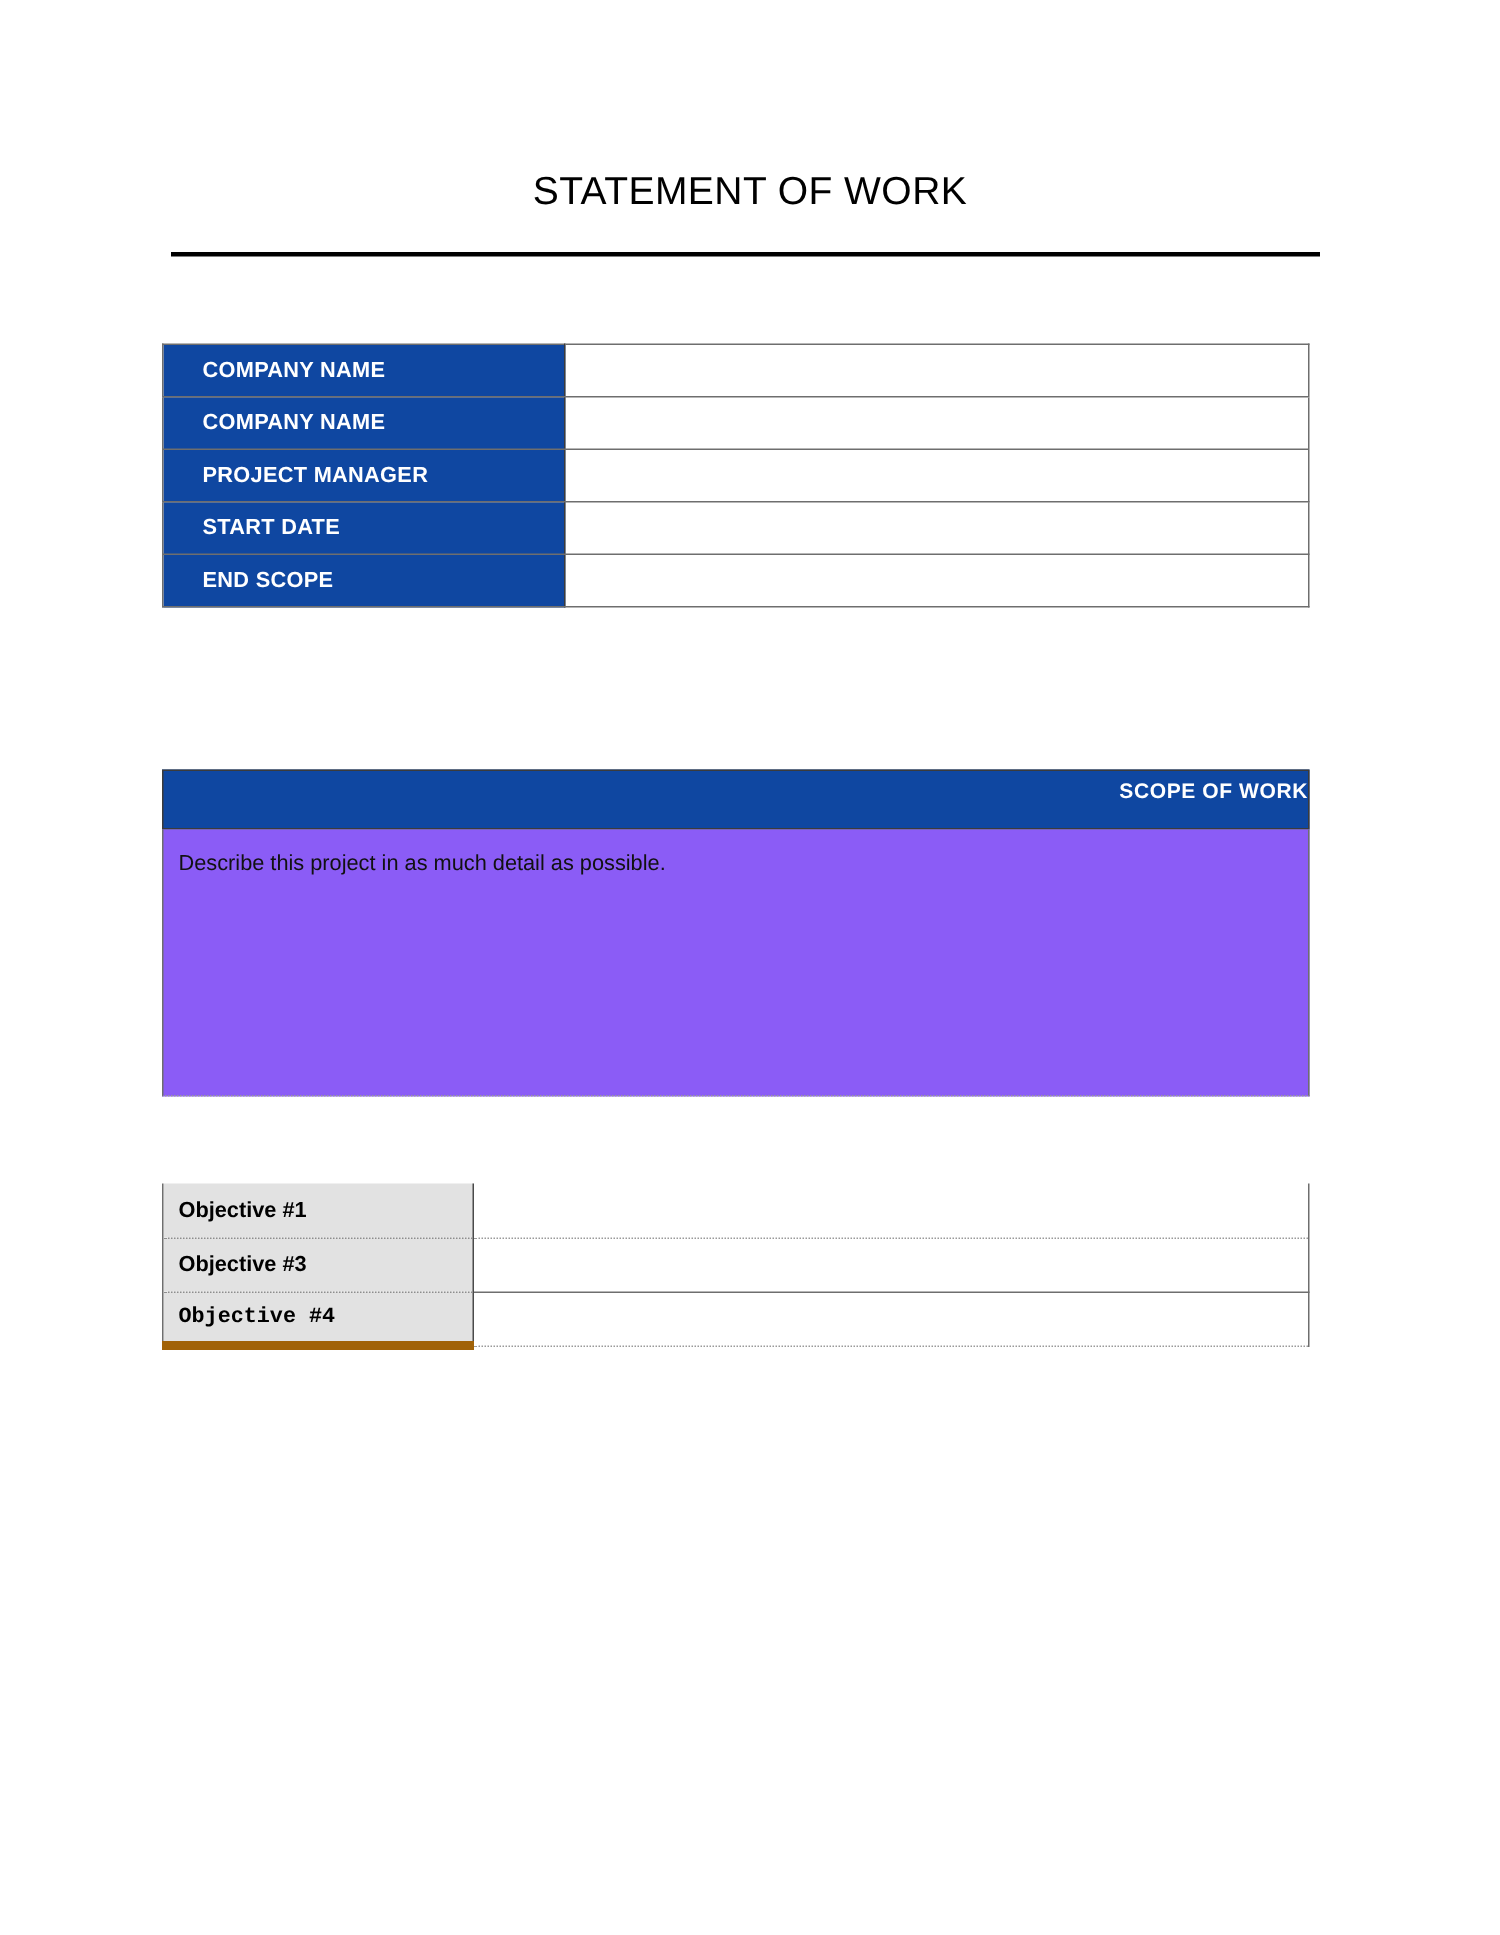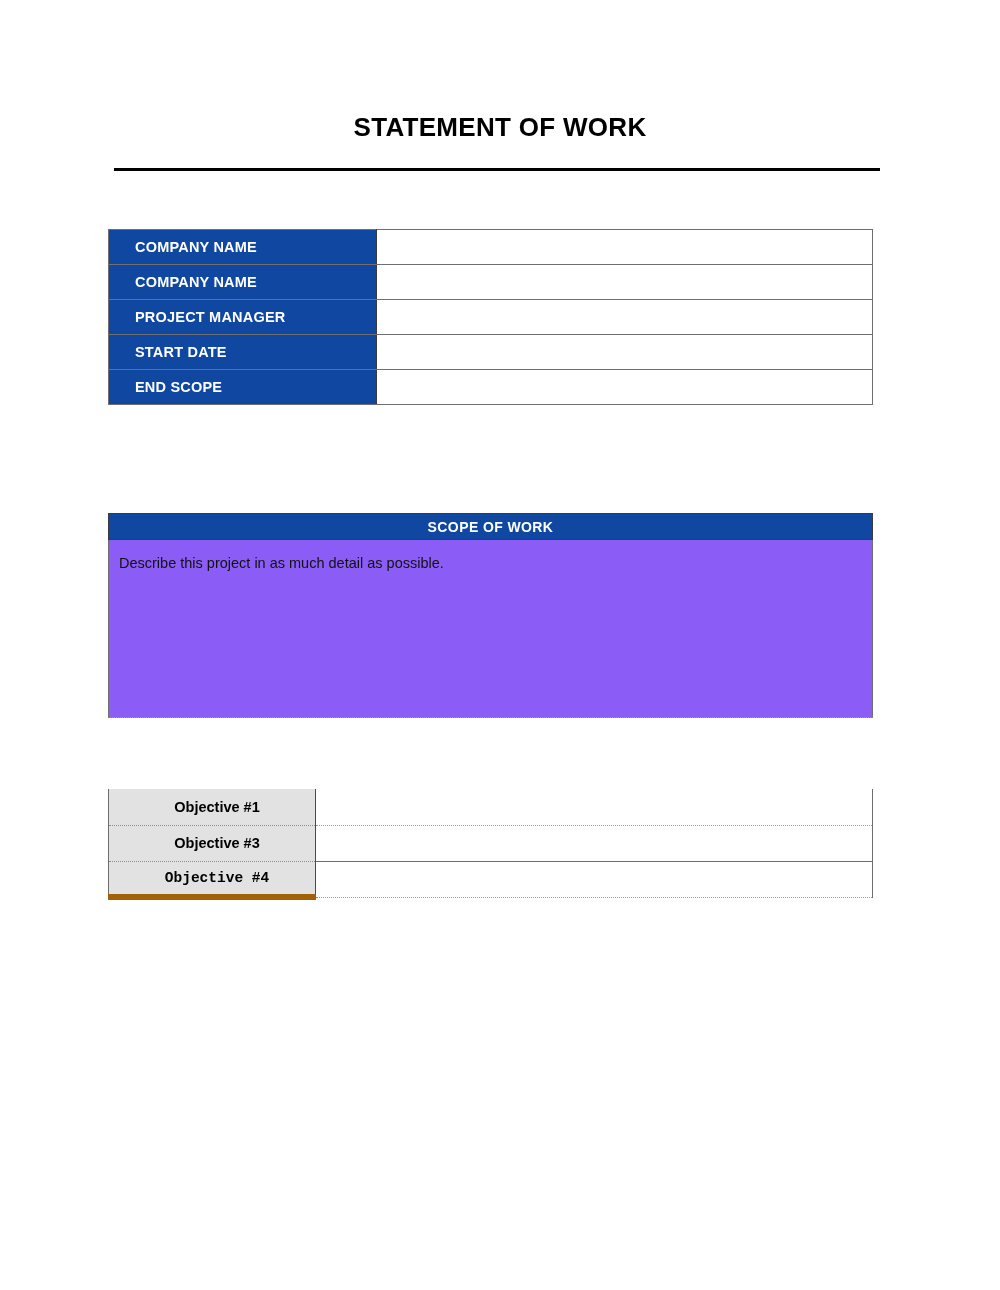--- a/index.html
+++ b/index.html
@@ -24,21 +24,21 @@
   }
 
   
   .doc-title {
     position: absolute;
     left: 0;
     top: 112px;
     width: 1000px;
     text-align: center;
     font-size: 26px;
-    font-weight: bold;
+    font-weight: normal;
     letter-spacing: 0.3px;
     color: #000;
   }
 
   .title-rule {
     position: absolute;
     left: 114px;
     top: 168px;
     width: 766px;
     height: 3px;
@@ -86,23 +86,23 @@
     position: absolute;
     left: 108px;
     top: 513px;
     width: 765px;
   }
   .section-head {
     background: #0F47A1;
     color: #ffffff;
     font-weight: bold;
     font-size: 14px;
-    text-align: center;
+    text-align: right;
     line-height: 27px;
-    height: 27px;
+    height: 40px;
     letter-spacing: 0.4px;
     border: 1px solid #3b3b3b;
     box-sizing: border-box;
   }
   .scope-body {
     height: 178px;
     box-sizing: border-box;
     border: 1px solid #6e6e6e;
     border-top: none;
     border-bottom: 1px dotted #9a9a9a;
@@ -117,21 +117,21 @@
     position: absolute;
     left: 108px;
     top: 789px;
     width: 765px;
   }
   .obj-table {
     width: 765px;
     border-collapse: collapse;
     table-layout: fixed;
   }
-  .obj-table tr { height: 36px; text-align: center; }
+  .obj-table tr { height: 36px; }
   .obj-label {
     width: 196px;
     background: #E2E2E2;
     color: #000000;
     font-weight: bold;
     font-size: 14.5px;
     padding: 0 0 0 10px;
     vertical-align: middle;
     border-left: 1px solid #6e6e6e;
     border-right: 1px solid #4a4a4a;

